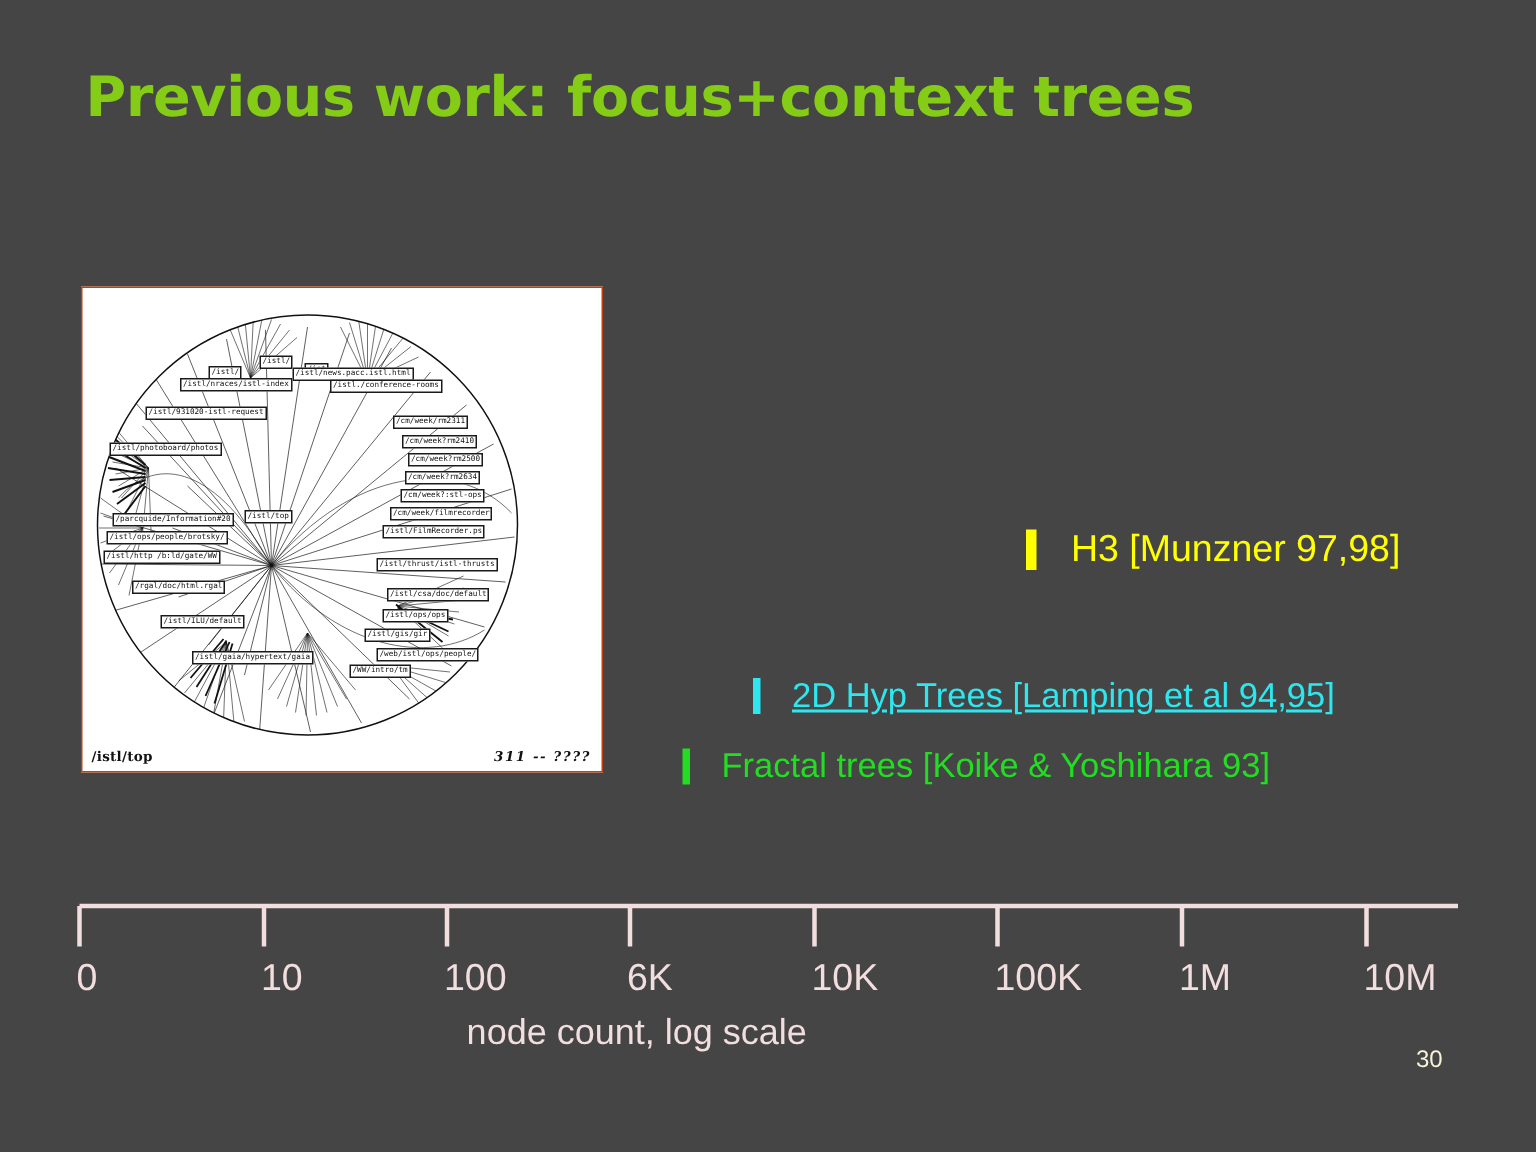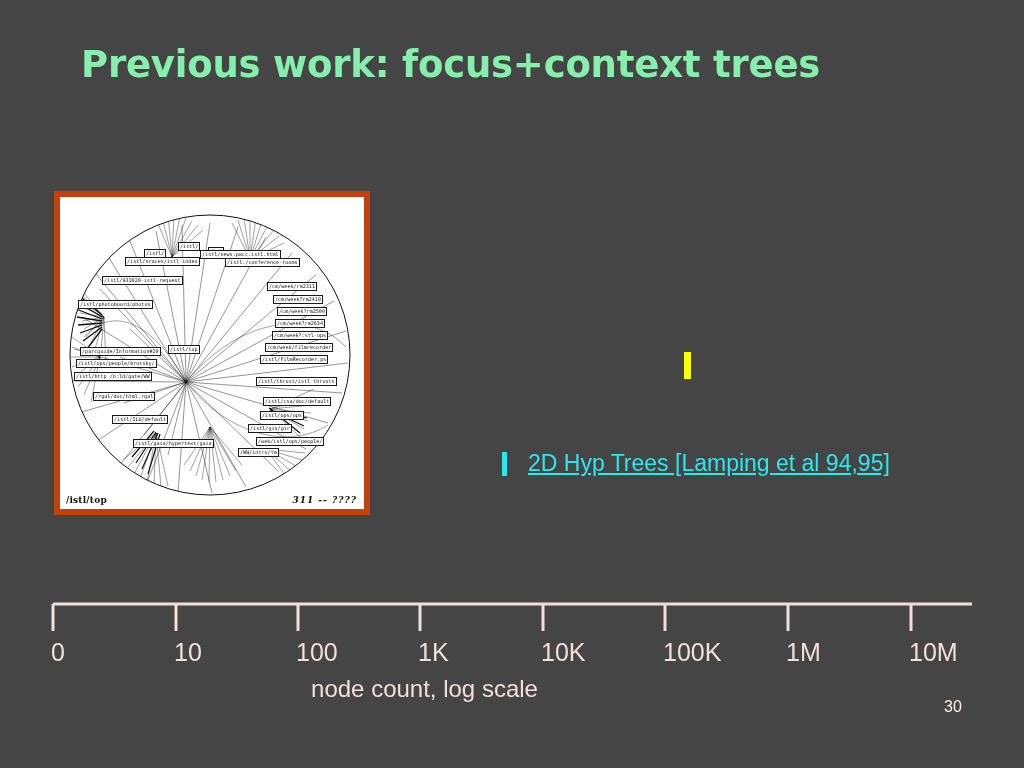--- a/index.html
+++ b/index.html
@@ -23,34 +23,33 @@
 
   
   #slide-title {
     position: absolute;
     left: 57px;
     top: 43px;
     font-family: "DejaVu Sans", sans-serif;
     font-size: 37px;
     font-weight: bold;
     letter-spacing: -0.2px;
-    color: #86efac;
-    white-space: nowrap;
-    margin-left: 24px;
+    color: #84cc16;
+    white-space: nowrap;
   }
 
   
   #figure-h3 {
     position: absolute;
     left: 54px;
     top: 191px;
-    width: 316px;
+    width: 348px;
     height: 324px;
     background: #ffffff;
-    border: 6px solid #c2410c;
+    border: 1px solid #c2410c;
     box-sizing: border-box;
     overflow: hidden;
   }
   #figure-h3 .fig-inner {
     position: absolute;
     inset: 0;
   }
   .fig-caption {
     position: absolute;
     bottom: 4px;
@@ -346,47 +345,52 @@
       
       <div class="node-label" style="left:108px; top:148px;">/istl/top</div>
 
       <div class="fig-caption left">/istl/top</div>
       <div class="fig-caption right">311 -- ????</div>
     </div>
   </div>
 
   <div class="legend-item" id="legend-h3">
     <span class="legend-bar"></span>
+    <span class="legend-text">H3 [Munzner 97,98]</span>
   </div>
 
   <div class="legend-item" id="legend-2dhyp">
     <span class="legend-bar"></span>
     <span class="legend-text">2D Hyp Trees [Lamping et al 94,95]</span>
   </div>
 
+  <div class="legend-item" id="legend-fractal">
+    <span class="legend-bar"></span>
+    <span class="legend-text">Fractal trees [Koike &amp; Yoshihara 93]</span>
+  </div>
 
 
   <svg id="axis">
     <g id="axis-geometry" stroke="#f2dede" stroke-width="3" fill="none">
         <line x1="53" y1="604" x2="972" y2="604"></line>
         <line x1="53" y1="604" x2="53" y2="631"></line>
         <line x1="176" y1="604" x2="176" y2="631"></line>
         <line x1="298" y1="604" x2="298" y2="631"></line>
         <line x1="420" y1="604" x2="420" y2="631"></line>
         <line x1="543" y1="604" x2="543" y2="631"></line>
         <line x1="665" y1="604" x2="665" y2="631"></line>
         <line x1="788" y1="604" x2="788" y2="631"></line>
         <line x1="911" y1="604" x2="911" y2="631"></line>
       </g>
   </svg>
   <div id="axis-ticklabels">
       <div class="axis-tick-label" style="left: 51px;">0</div>
       <div class="axis-tick-label" style="left: 174px;">10</div>
       <div class="axis-tick-label" style="left: 296px;">100</div>
-      <div class="axis-tick-label" style="left: 418px;">1K</div>
+      <div class="axis-tick-label" style="left: 418px;">6K</div>
       <div class="axis-tick-label" style="left: 541px;">10K</div>
       <div class="axis-tick-label" style="left: 663px;">100K</div>
       <div class="axis-tick-label" style="left: 786px;">1M</div>
       <div class="axis-tick-label" style="left: 909px;">10M</div>
     </div>
   <div id="axis-label">node count, log scale</div>
 
   <div id="page-number">30</div>
 
 </div>

